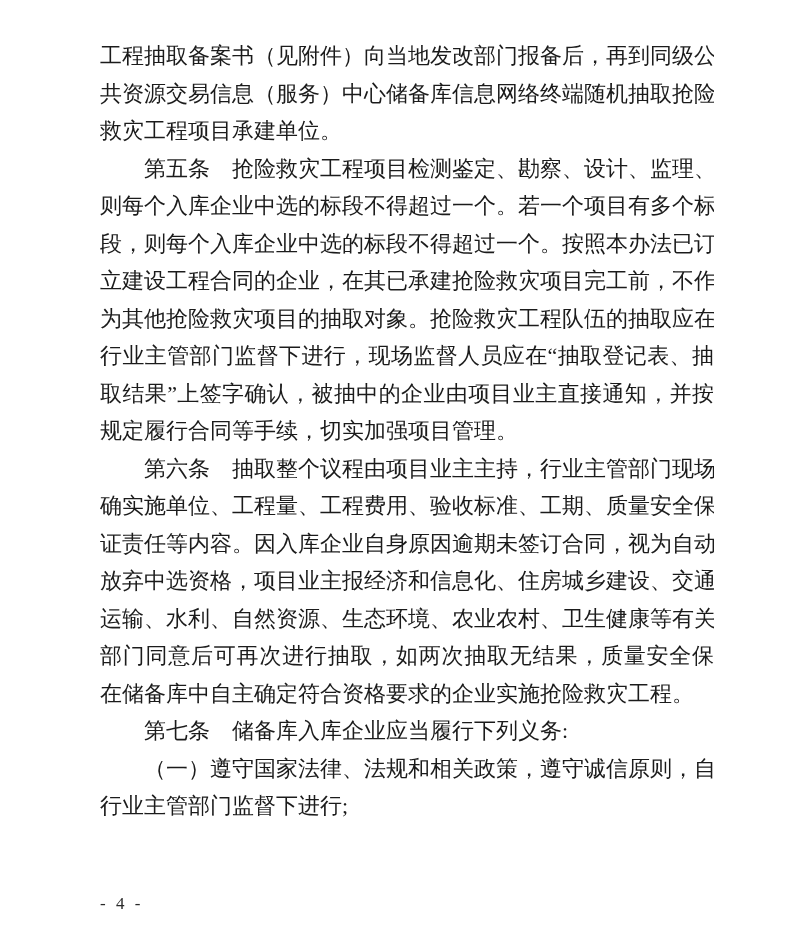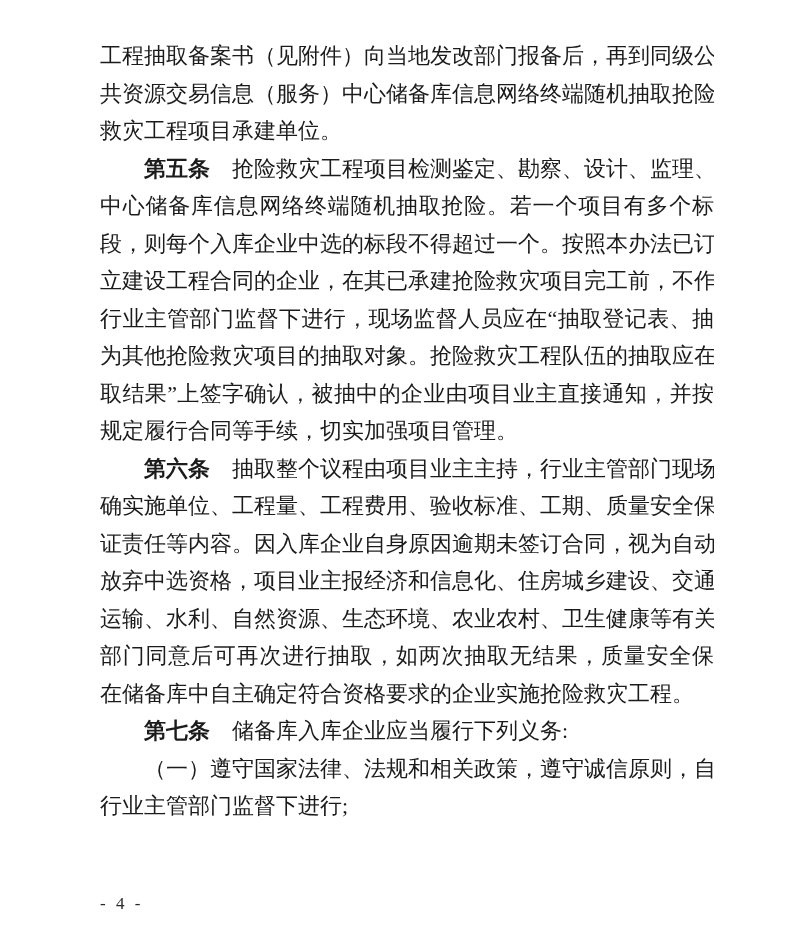--- a/index.html
+++ b/index.html
@@ -41,21 +41,21 @@
     white-space: nowrap;
   }
   .line.last {
     text-align: right;
     text-align-last: left;
   }
   .line.first-indent {
     text-indent: 44px;
   }
   .lead {
-    font-weight: bold;
+    font-weight: normal;
     font-family: "Liberation Sans", "DejaVu Sans", sans-serif;
     margin-right: 22px;
   }
   .page-number {
     position: absolute;
     left: 100px;
     top: 894px;
     font-size: 17px;
     letter-spacing: 3px;
     color: #2a2a2a;
@@ -67,25 +67,25 @@
 
 <div class="page">
   <div class="doc">
       <div class="para">
         <div class="line">工程抽取备案书（见附件）向当地发改部门报备后，再到同级公</div>
         <div class="line">共资源交易信息（服务）中心储备库信息网络终端随机抽取抢险</div>
         <div class="line last">救灾工程项目承建单位。</div>
       </div>
       <div class="para">
         <div class="line first-indent"><b class="lead">第五条</b>抢险救灾工程项目检测鉴定、勘察、设计、监理、</div>
-        <div class="line">中心储备库信息网络终端随机抽取抢险。若一个项目有多个标</div>
+        <div class="line">则每个入库企业中选的标段不得超过一个。若一个项目有多个标</div>
         <div class="line">段，则每个入库企业中选的标段不得超过一个。按照本办法已订</div>
         <div class="line">立建设工程合同的企业，在其已承建抢险救灾项目完工前，不作</div>
+        <div class="line">为其他抢险救灾项目的抽取对象。抢险救灾工程队伍的抽取应在</div>
         <div class="line">行业主管部门监督下进行，现场监督人员应在“抽取登记表、抽</div>
-        <div class="line">为其他抢险救灾项目的抽取对象。抢险救灾工程队伍的抽取应在</div>
         <div class="line">取结果”上签字确认，被抽中的企业由项目业主直接通知，并按</div>
         <div class="line last">规定履行合同等手续，切实加强项目管理。</div>
       </div>
       <div class="para">
         <div class="line first-indent"><b class="lead">第六条</b>抽取整个议程由项目业主主持，行业主管部门现场</div>
         <div class="line">确实施单位、工程量、工程费用、验收标准、工期、质量安全保</div>
         <div class="line">证责任等内容。因入库企业自身原因逾期未签订合同，视为自动</div>
         <div class="line">放弃中选资格，项目业主报经济和信息化、住房城乡建设、交通</div>
         <div class="line">运输、水利、自然资源、生态环境、农业农村、卫生健康等有关</div>
         <div class="line">部门同意后可再次进行抽取，如两次抽取无结果，质量安全保</div>

